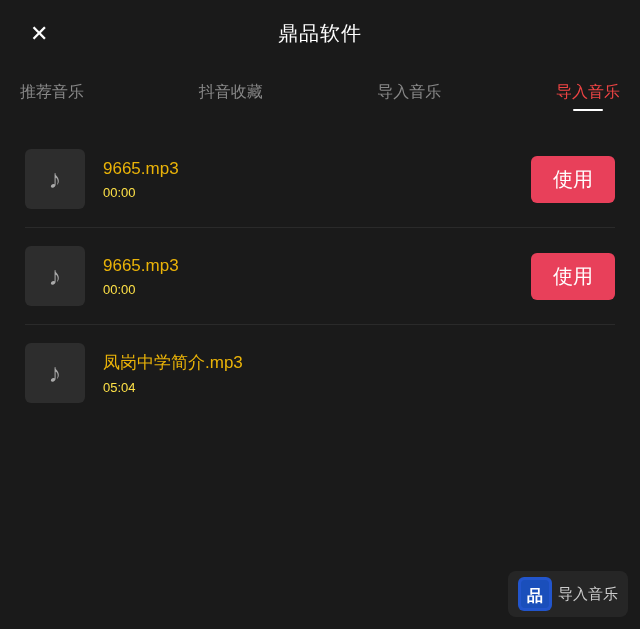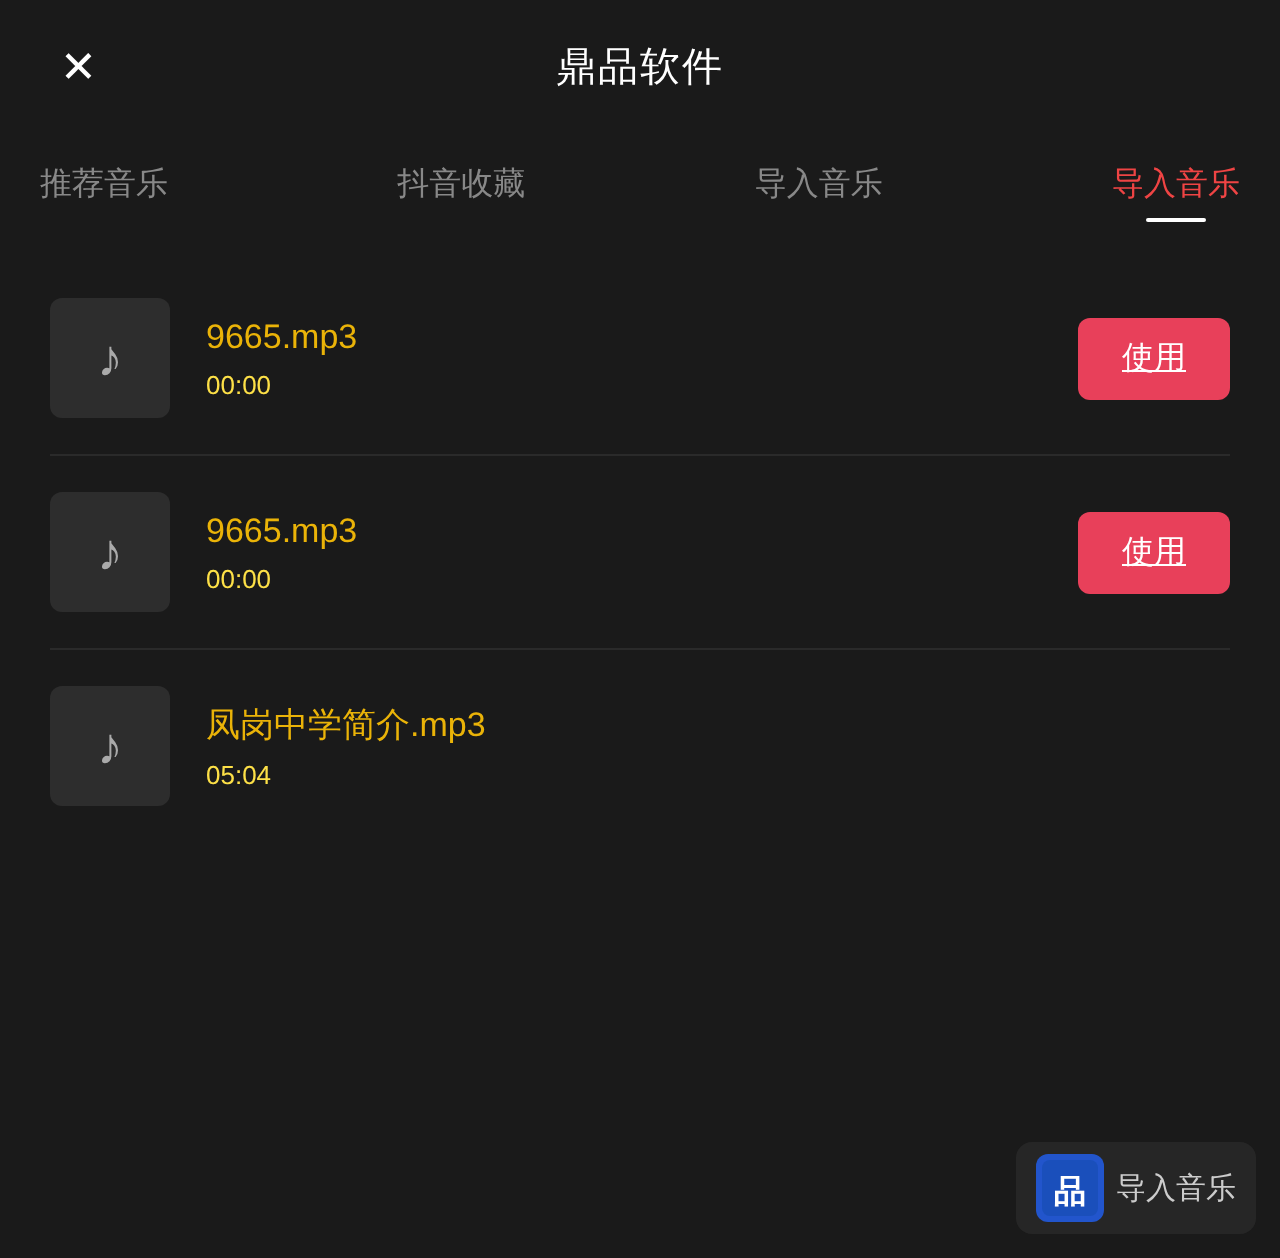--- a/index.html
+++ b/index.html
@@ -118,24 +118,23 @@
       font-size: 13px;
       color: #fde047;
     }
 
     .use-btn {
       background-color: #e8405a;
       color: #ffffff;
       border: none;
       border-radius: 6px;
       padding: 10px 22px;
-      font-size: 16px;
+      font-size: 20px;
       cursor: pointer;
       flex-shrink: 0;
-      text-decoration: underline;
     }
 
     .divider {
       height: 1px;
       background-color: #2a2a2a;
       margin: 0 25px;
     }
   </style>
 </head>
 <body>

